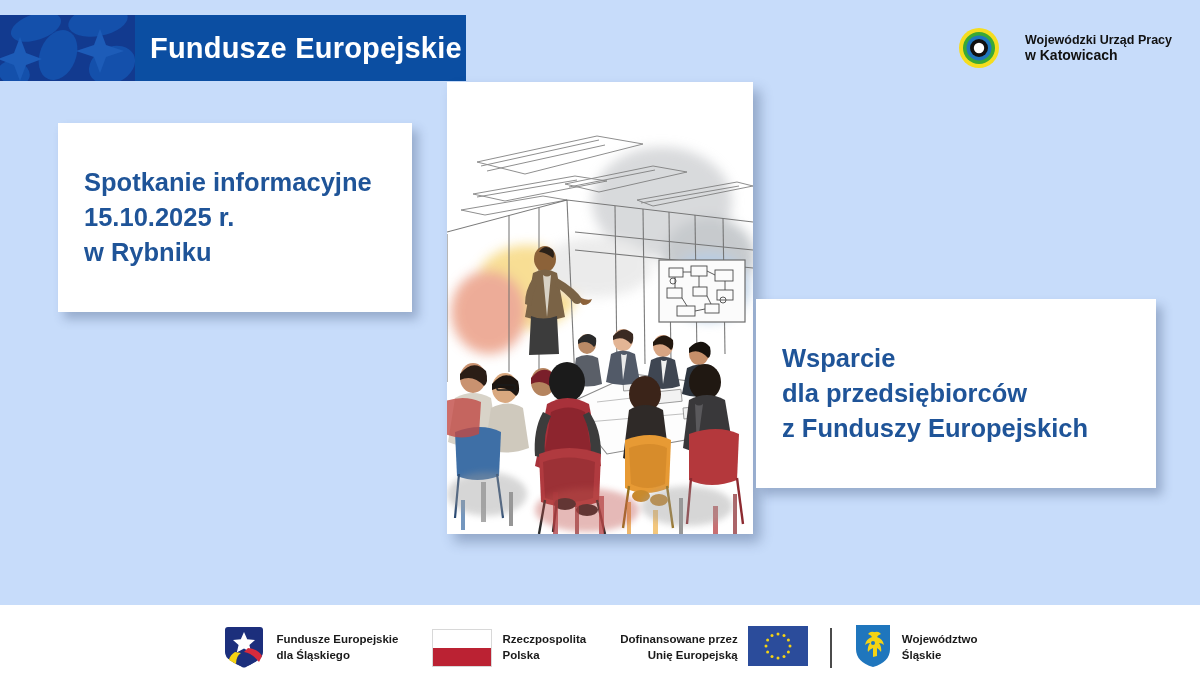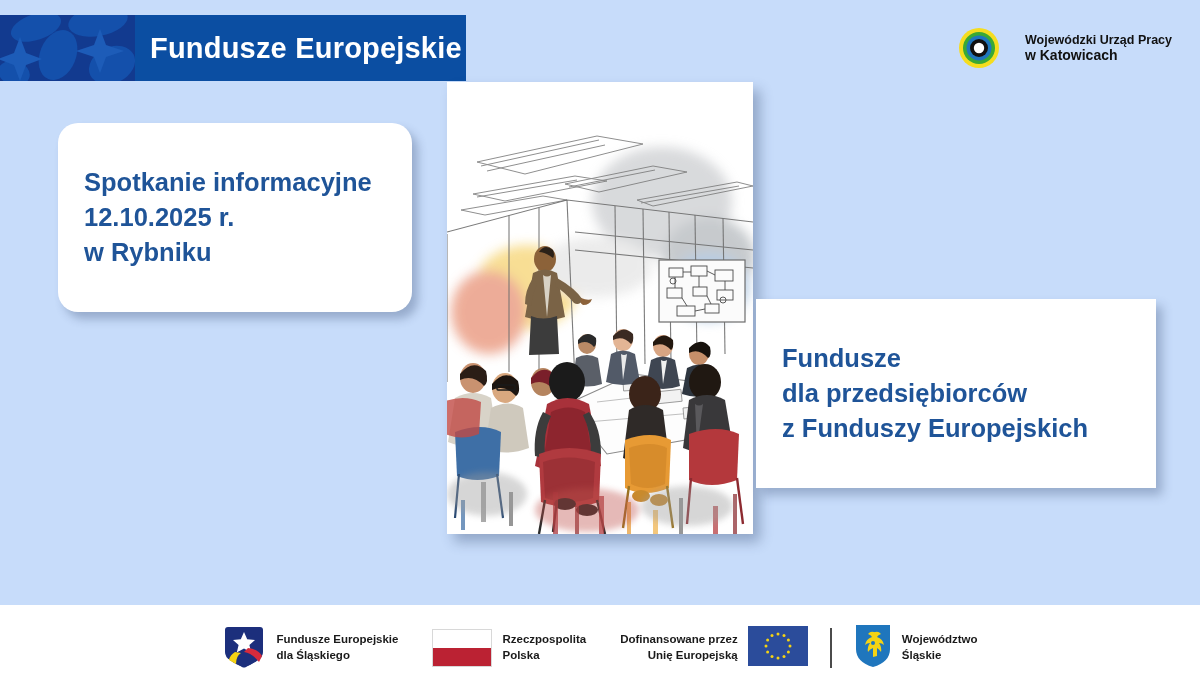--- a/index.html
+++ b/index.html
@@ -38,21 +38,21 @@
   .wup-mark{width:42px;height:42px;flex:0 0 auto;}
   .wup-text{line-height:1.15;}
   .wup-l1{font-size:12.5px;font-weight:bold;color:#111;white-space:nowrap;}
   .wup-l2{font-size:14px;font-weight:bold;color:#111;white-space:nowrap;}
 
   
   .card{
     position:absolute;background:#ffffff;
     box-shadow:6px 7px 10px rgba(40,60,100,.30);
   }
-  .card-left{left:58px;top:108px;width:354px;height:189px;border-radius:20px;}
+  .card-left{left:58px;top:108px;width:354px;height:189px;}
   .card-right{left:756px;top:284px;width:400px;height:189px;}
   .card-inner{
     position:absolute;left:0;top:50%;transform:translateY(-50%);
     padding:0 26px;box-sizing:border-box;width:100%;
   }
   .card-line{
     color:#1f5498;font-weight:bold;font-size:25.5px;line-height:1.38;
     white-space:nowrap;
   }
 
@@ -114,21 +114,21 @@
     </div>
     <div class="wup-text">
       <div class="wup-l1">Wojewódzki Urząd Pracy</div>
       <div class="wup-l2">w Katowicach</div>
     </div>
   </div>
 
   <div class="card card-left">
     <div class="card-inner">
       <div class="card-line">Spotkanie informacyjne</div>
-      <div class="card-line">12.10.2025 r.</div>
+      <div class="card-line">15.10.2025 r.</div>
       <div class="card-line">w Rybniku</div>
     </div>
   </div>
 
   <div class="illus">
     <svg viewBox="0 0 306 452" aria-hidden="true">
       <defs>
         <clipPath id="cardclip">
             <rect x="0" y="0" width="306" height="452"></rect>
           </clipPath>
@@ -330,21 +330,21 @@
           <ellipse cx="140" cy="428" rx="52" ry="22" fill="#c0534e"></ellipse>
           <ellipse cx="240" cy="424" rx="46" ry="20" fill="#9b9b9b"></ellipse>
           <ellipse cx="40" cy="412" rx="40" ry="22" fill="#9b9b9b"></ellipse>
         </g>
       </g>
     </svg>
   </div>
 
   <div class="card card-right">
     <div class="card-inner">
-      <div class="card-line">Fundusze</div>
+      <div class="card-line">Wsparcie</div>
       <div class="card-line">dla przedsiębiorców</div>
       <div class="card-line">z Funduszy Europejskich</div>
     </div>
   </div>
 
   <div class="footer">
     <div class="footer-row">
 
       <div class="flogo">
         <span>

